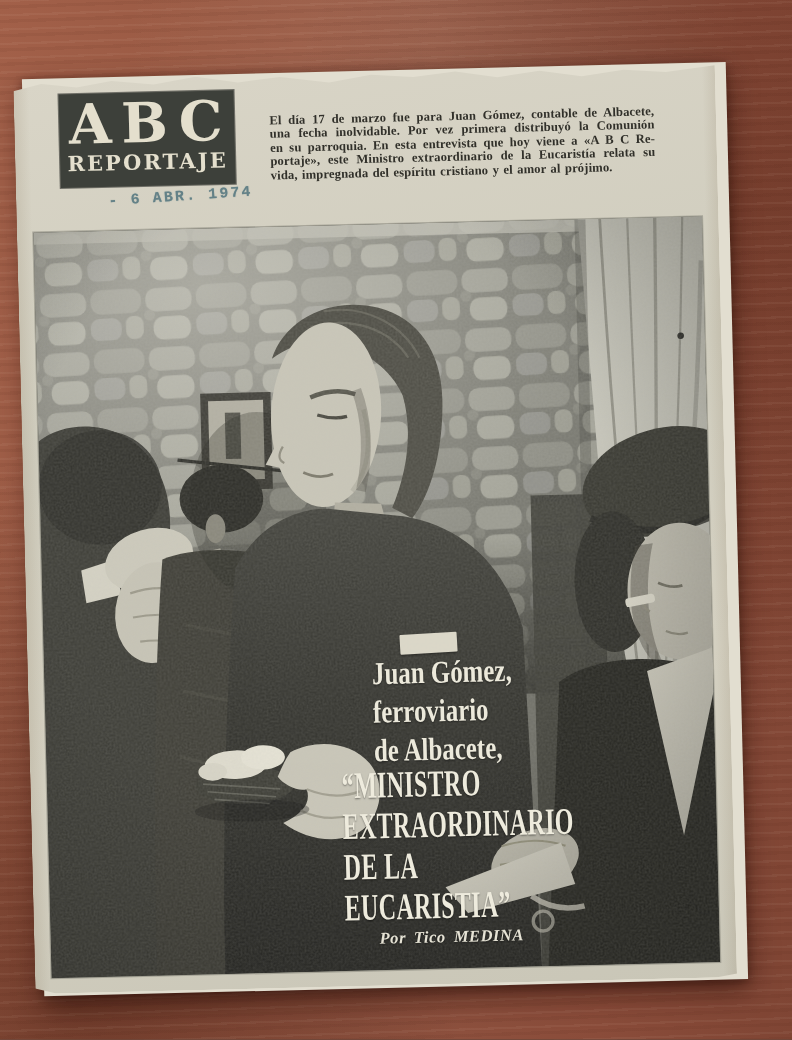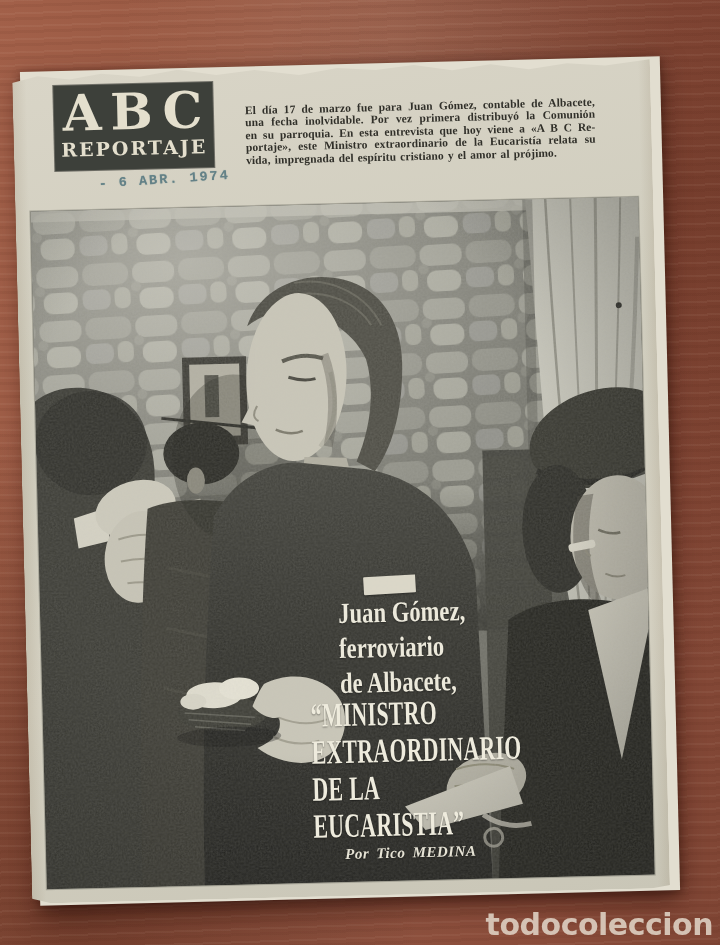--- a/index.html
+++ b/index.html
@@ -242,14 +242,13 @@
         <div>“MINISTRO</div>
         <div>EXTRAORDINARIO</div>
         <div>DE LA</div>
         <div>EUCARISTIA”</div>
       </div>
 
       <div class="byline">Por Tico MEDINA</div>
     </div>
   </div>
 
-  <div class="watermark">todocoleccion</div>
 </div>
 
 </body></html>

